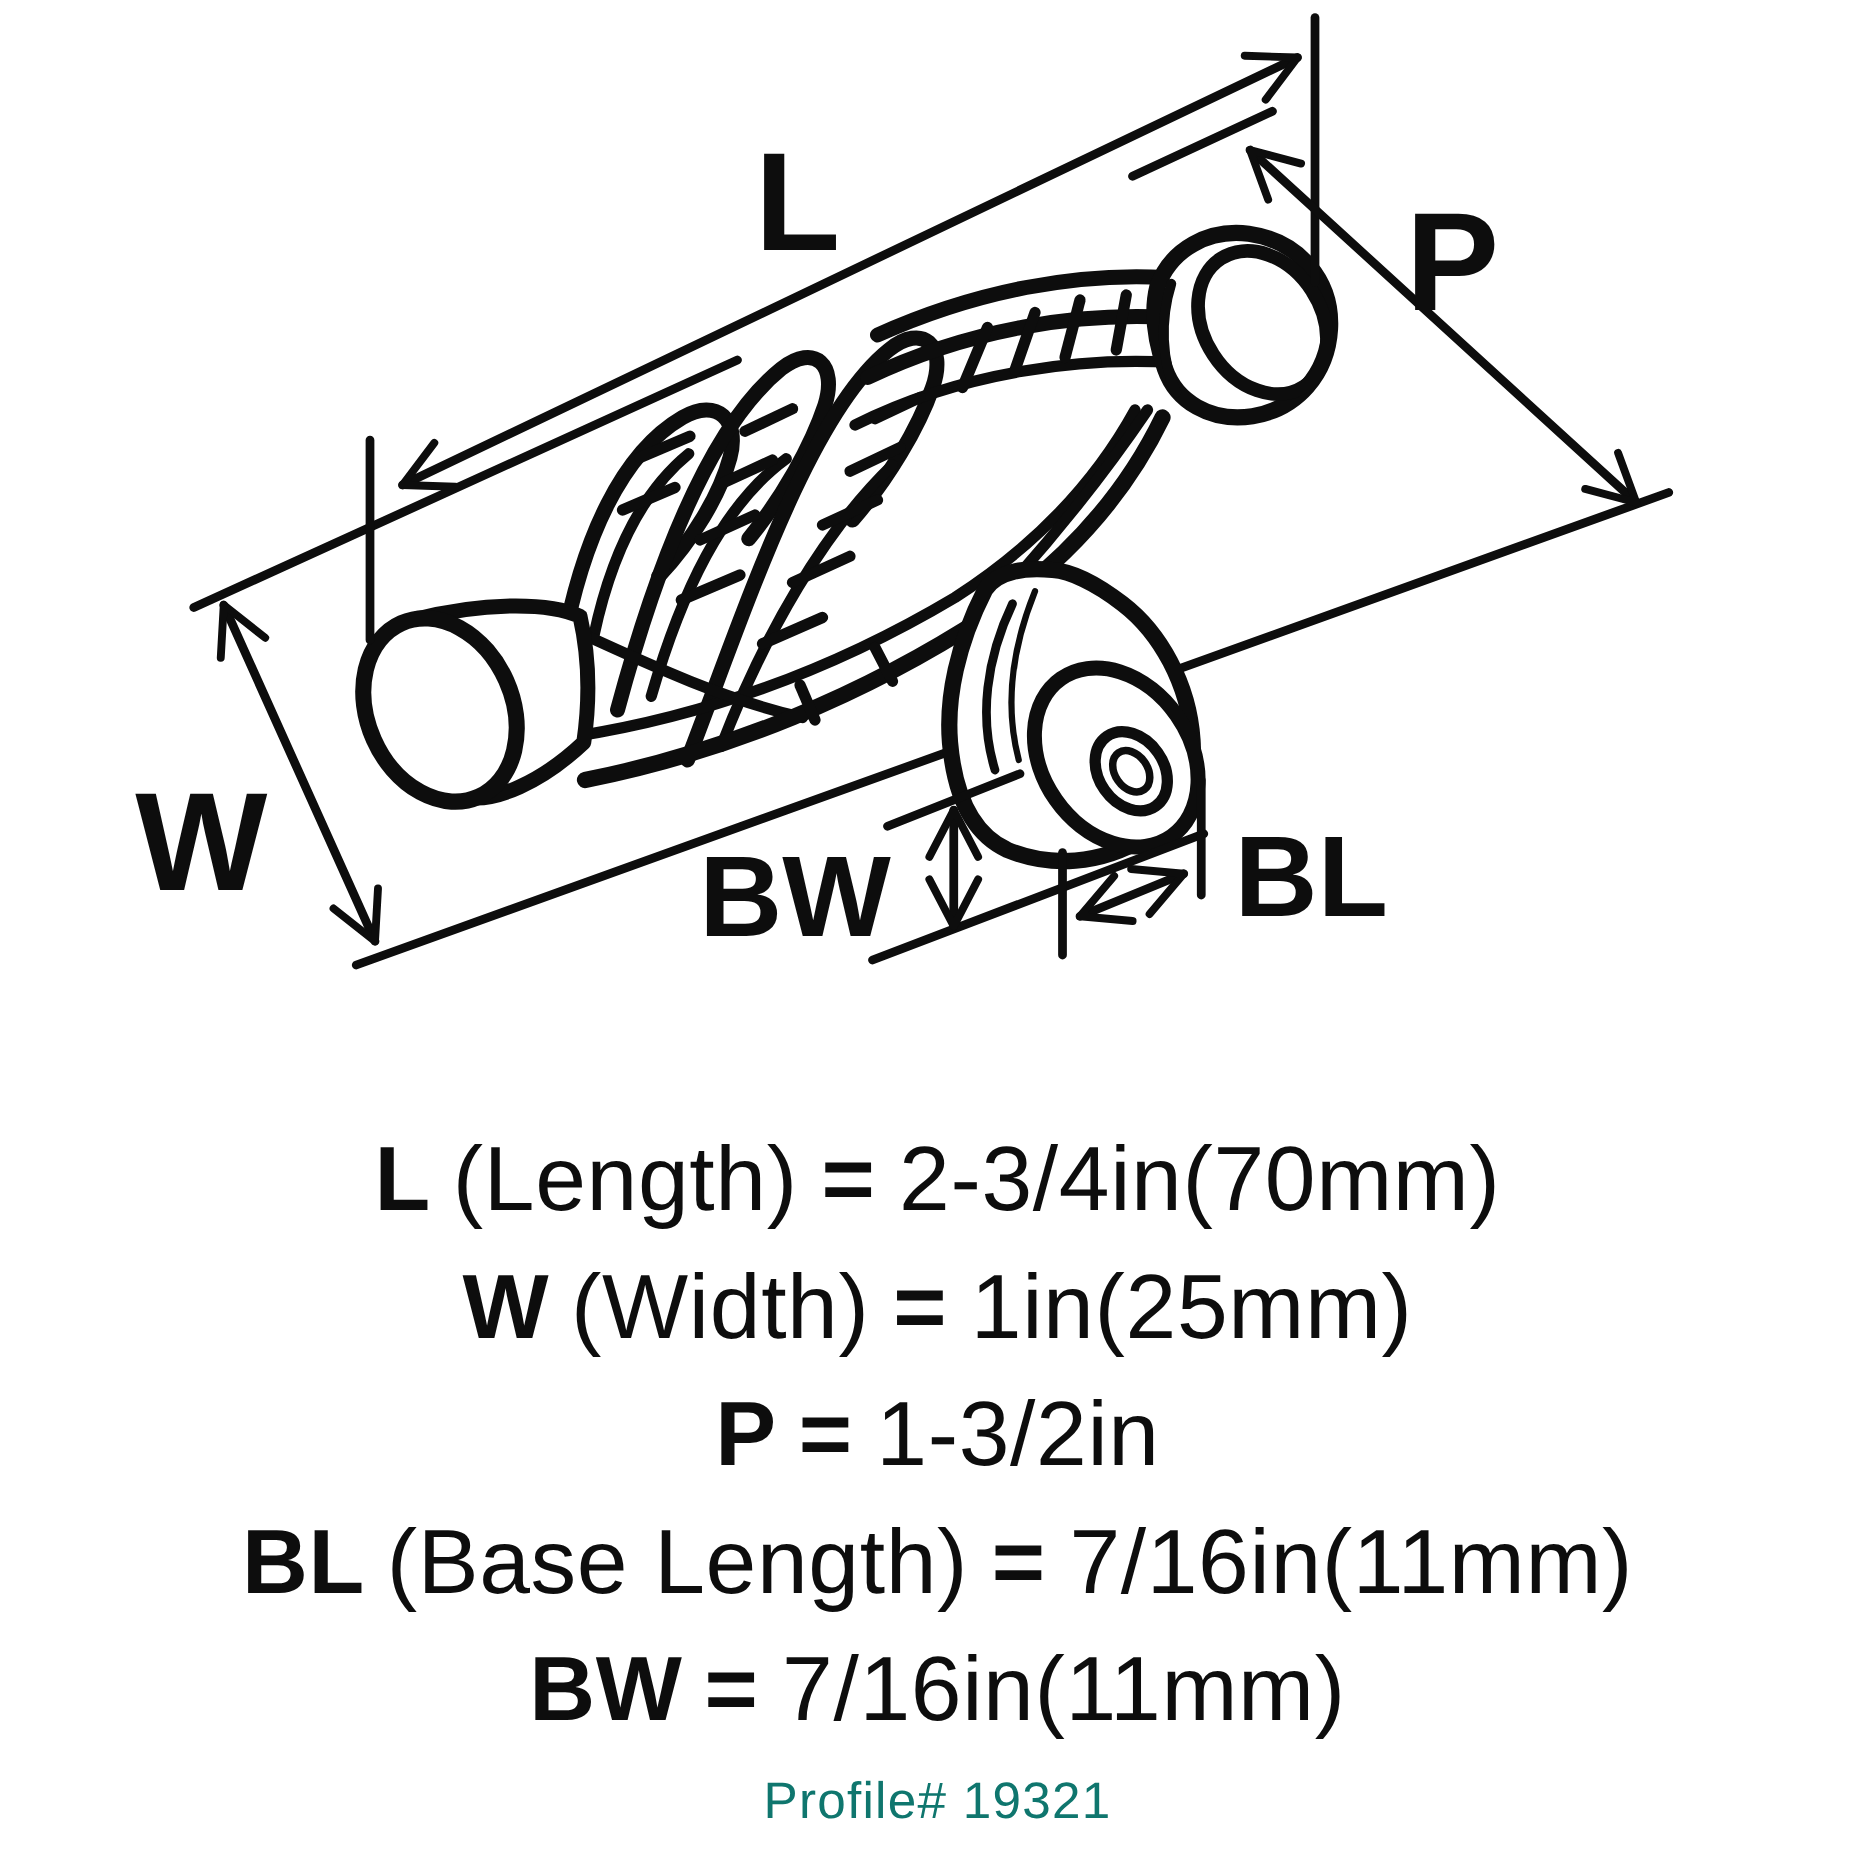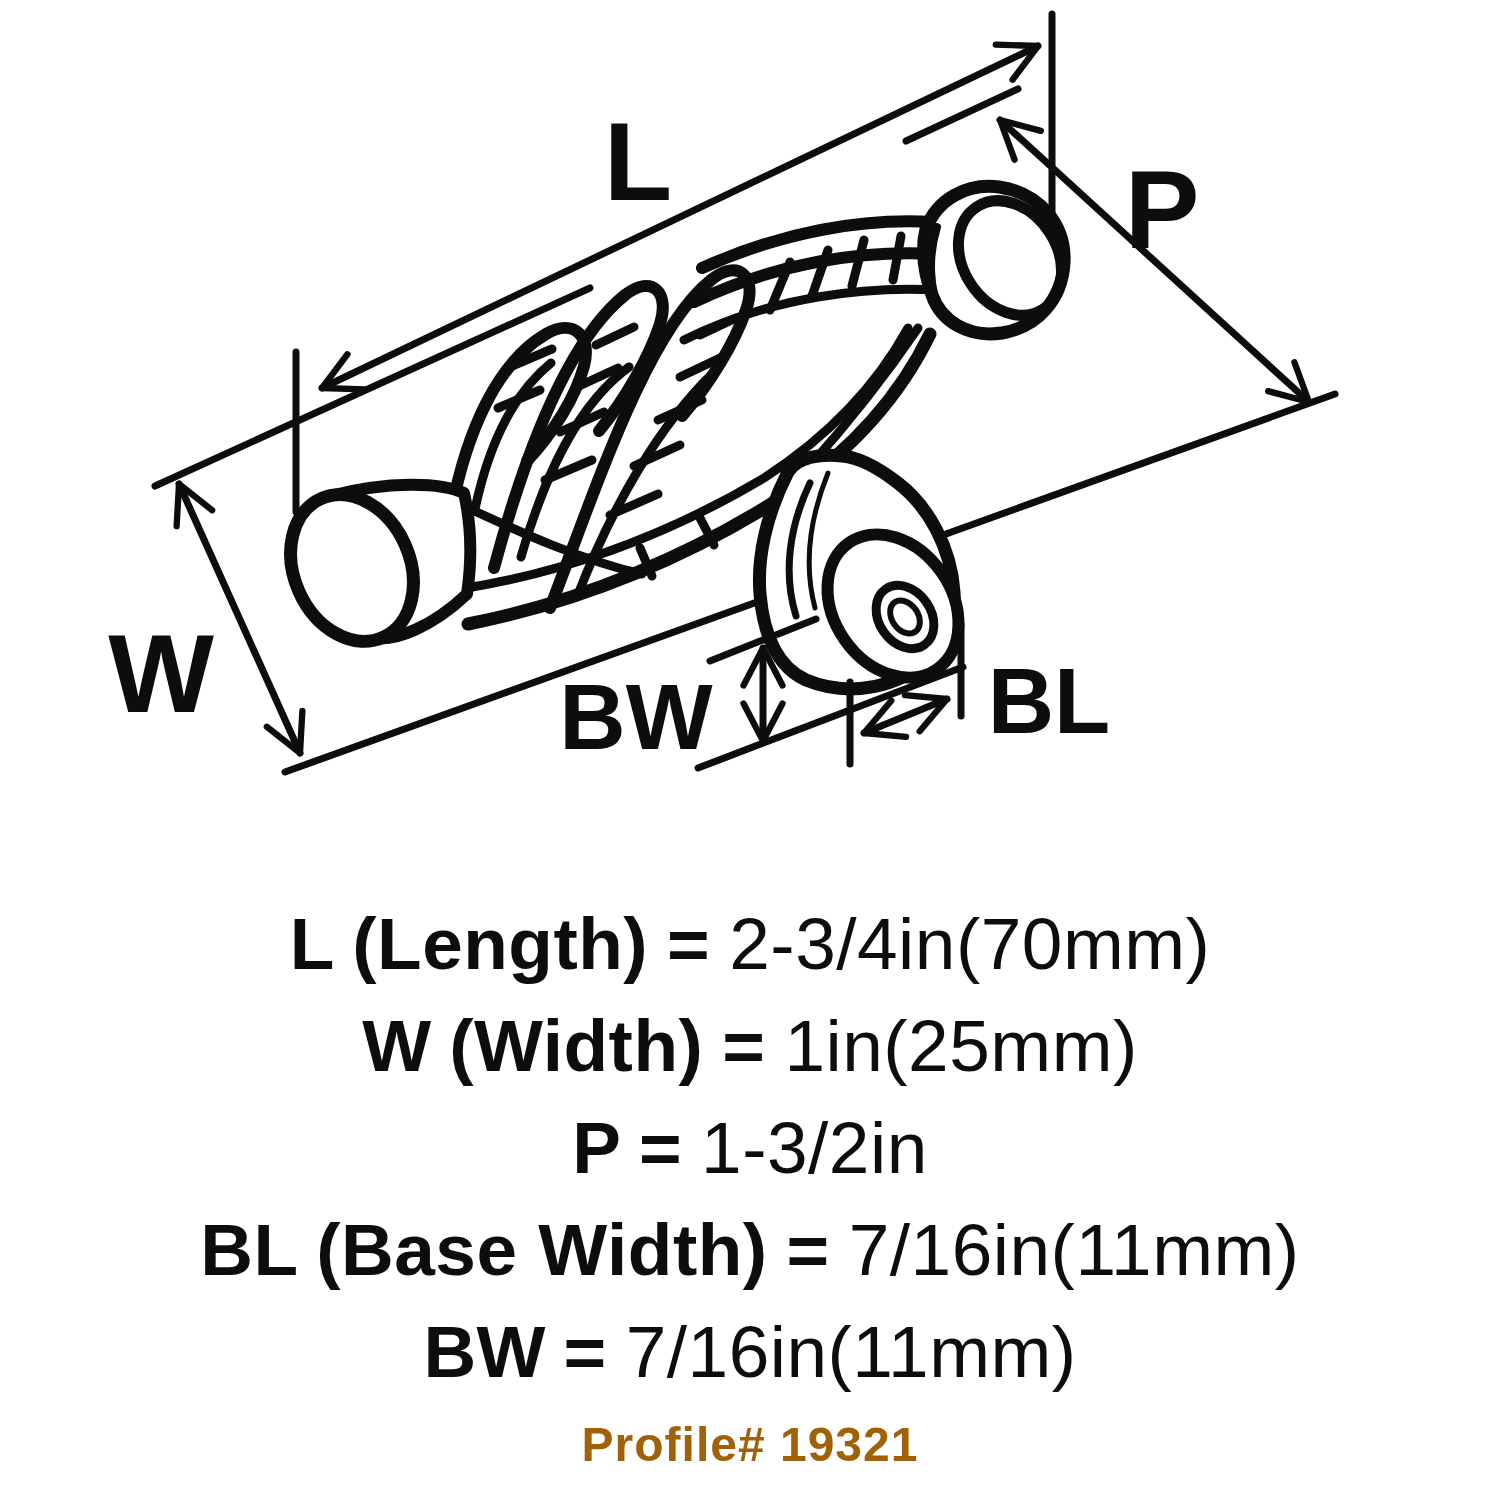--- a/index.html
+++ b/index.html
@@ -11,26 +11,26 @@
   svg{position:absolute;left:0;top:0;}
   .specs{
     position:absolute;left:0;top:893px;width:1500px;
     text-align:center;
   }
   .spec-line{
     height:102px;display:flex;justify-content:center;align-items:baseline;
     font-size:73px;letter-spacing:0.5px;line-height:102px;white-space:pre;
   }
   .spec-line .code{font-weight:700;margin-right:0.24em;}
-  .spec-line .name{font-weight:700;margin-right:0.26em;}
+  .spec-line .name{font-weight:400;margin-right:0.26em;}
   .spec-line .eq{font-weight:700;margin-right:0.26em;}
   .spec-line .inch{font-weight:400;}
   .spec-line .mm{font-weight:400;}
   .profile-line{
-    margin-top:14px;font-size:48px;color:#a16207;letter-spacing:1px;font-weight:700;
+    margin-top:14px;font-size:41px;color:#0f766e;letter-spacing:1px;font-weight:400;
   }
   .dimtext{font-weight:700;fill:#0d0d0d;}
 </style>
 </head>
 <body>
 
 <div id="stage">
 
   <svg width="1500" height="1500" viewBox="0 0 1500 1500">
     <defs>
@@ -139,21 +139,21 @@
     <div class="spec-line">
       <span class="code">L</span><span class="name">(Length)</span><span class="eq">=</span><span class="inch">2-3/4in</span><span class="mm">(70mm)</span>
     </div>
     <div class="spec-line">
       <span class="code">W</span><span class="name">(Width)</span><span class="eq">=</span><span class="inch">1in</span><span class="mm">(25mm)</span>
     </div>
     <div class="spec-line">
       <span class="code">P</span><span class="eq">=</span><span class="inch">1-3/2in</span>
     </div>
     <div class="spec-line">
-      <span class="code">BL</span><span class="name">(Base Width)</span><span class="eq">=</span><span class="inch">7/16in</span><span class="mm">(11mm)</span>
+      <span class="code">BL</span><span class="name">(Base Length)</span><span class="eq">=</span><span class="inch">7/16in</span><span class="mm">(11mm)</span>
     </div>
     <div class="spec-line">
       <span class="code">BW</span><span class="eq">=</span><span class="inch">7/16in</span><span class="mm">(11mm)</span>
     </div>
     <div class="profile-line">Profile# 19321</div>
   </div>
 
 </div>
 
 </body></html>

